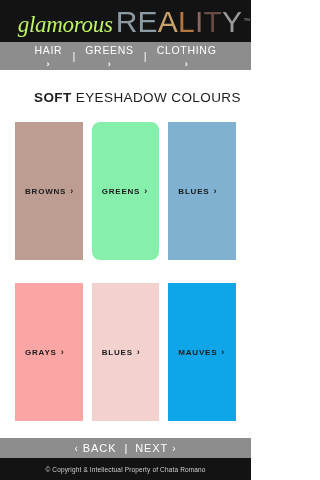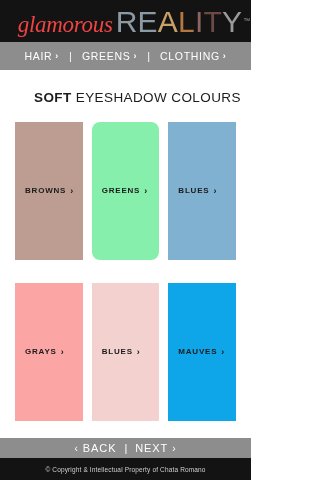--- a/index.html
+++ b/index.html
@@ -28,21 +28,21 @@
     display: flex;
     align-items: baseline;
     line-height: 1;
     white-space: nowrap;
     transform: translateY(1px);
   }
   .logo-script {
     font-family: "Liberation Serif", serif;
     font-style: italic;
     font-size: 23px;
-    color: #ef4444;
+    color: #bef264;
     letter-spacing: -0.3px;
     margin-left: 17px;
   }
   .logo-reality {
     font-family: "Liberation Sans", sans-serif;
     font-size: 30px;
     font-weight: 400;
     letter-spacing: 0.2px;
     margin-left: 3px;
   }
@@ -68,20 +68,21 @@
   .nav-item {
     color: #ffffff;
     font-size: 10.5px;
     letter-spacing: 0.7px;
     font-weight: 400;
     display: inline-flex;
     align-items: center;
     gap: 3px;
     cursor: pointer;
     padding: 0 1px;
+    flex-direction: column;
   }
   .nav-item .chev { font-size: 9px; font-weight: 700; }
   .nav-sep {
     color: #ffffff;
     font-size: 11px;
     margin: 0 9px;
     opacity: .95;
   }
 
   
@@ -108,21 +109,21 @@
     cursor: pointer;
     display: flex;
     align-items: center;
   }
   .swatch-label {
     font-size: 8px;
     font-weight: 700;
     letter-spacing: 0.8px;
     color: #1b1b1b;
     display: inline-flex;
-    align-items: flex-start;
+    align-items: center;
     gap: 4px;
     padding-left: 10px;
     white-space: nowrap;
   }
   .swatch-label .chev { font-size: 9px; font-weight: 700; }
 
   
   #pager {
     position: absolute;
     left: 0; right: 0;

